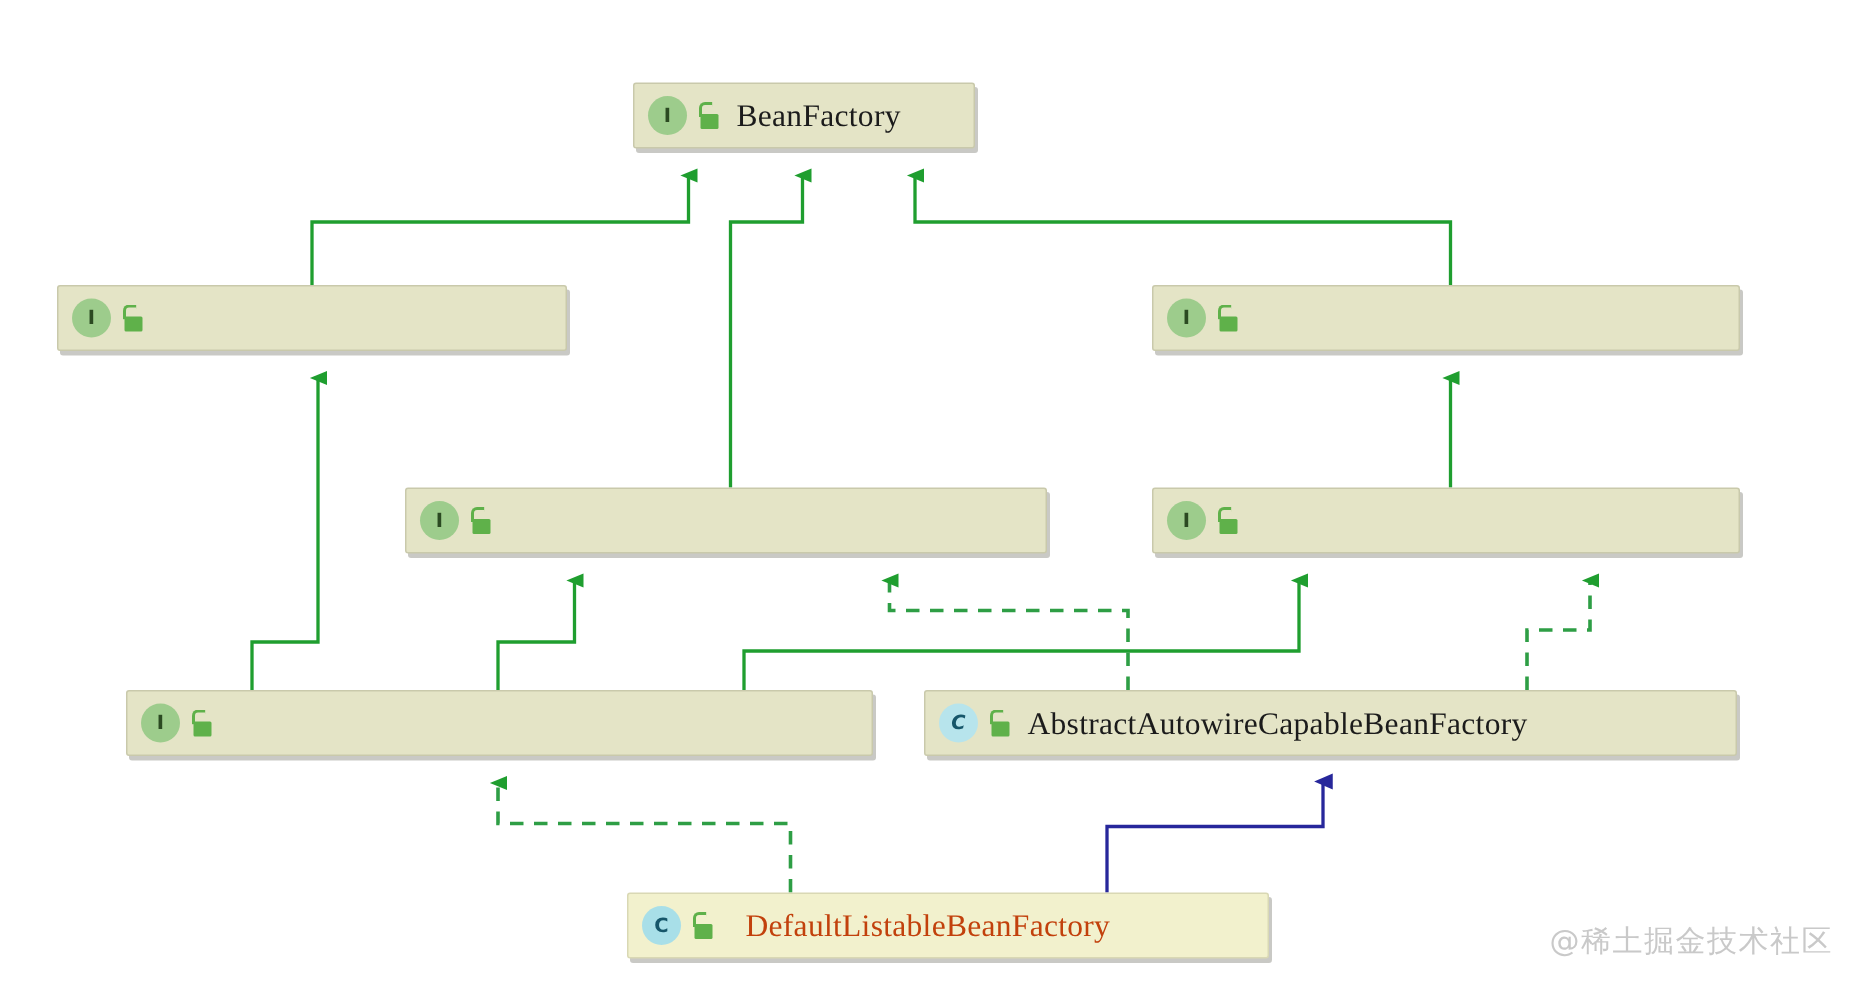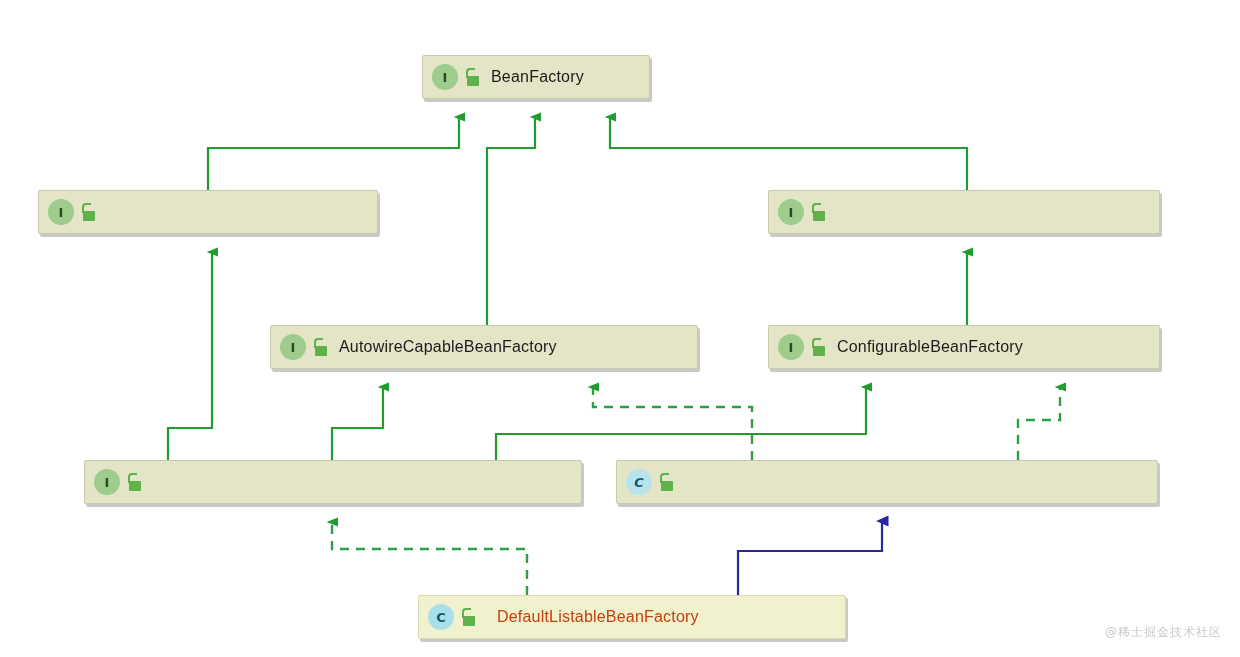--- a/index.html
+++ b/index.html
@@ -36,22 +36,22 @@
     border-radius: 2px;
     box-shadow: 2px 3px 0 rgba(120,120,110,0.40);
     white-space: nowrap;
     z-index: 3;
   }
   .node.highlight {
     background: #f2f1cd;
     border-color: #d9d8b4;
   }
   .node-label {
-    font-family: Liberation Sans, sans-serif;
-    font-size: 16px;
+    font-family: Liberation Serif, serif;
+    font-size: 21px;
     letter-spacing: 0.2px;
     color: #1b1b1b;
     margin-left: 10px;
   }
   .node.highlight .node-label {
     color: #c2410c;
     margin-left: 20px;
   }
   .kind-icon {
     flex: 0 0 auto;
@@ -104,21 +104,21 @@
     border-bottom: none;
     border-right: none;
     border-radius: 4px 0 0 0;
     background: transparent;
   }
   .watermark {
     position: absolute;
     right: 18px;
     bottom: 16px;
     font-family: "DejaVu Sans", "Liberation Sans", sans-serif;
-    font-size: 12px;
+    font-size: 20px;
     color: #c9c9c9;
     letter-spacing: 1px;
     z-index: 2;
   }
 </style>
 </head>
 <body>
 
 <div id="diagram">
 
@@ -182,46 +182,45 @@
         <span class="body"></span>
     </span>
   </div>
 
   <div class="node" style="left:270px; top:325px; width:428px;">
     <span class="kind-icon interface">I</span>
     <span class="lock-icon">
       <span class="shackle"></span>
         <span class="body"></span>
     </span>
-    <span class="node-label">AutowireCapableBeanFactory</span>
   </div>
 
   <div class="node" style="left:768px; top:325px; width:392px;">
     <span class="kind-icon interface">I</span>
     <span class="lock-icon">
       <span class="shackle"></span>
         <span class="body"></span>
     </span>
-    <span class="node-label">ConfigurableBeanFactory</span>
   </div>
 
   <div class="node" style="left:84px; top:460px; width:498px;">
     <span class="kind-icon interface">I</span>
     <span class="lock-icon">
       <span class="shackle"></span>
         <span class="body"></span>
     </span>
   </div>
 
   <div class="node" style="left:616px; top:460px; width:542px;">
     <span class="kind-icon klass abstract">C</span>
     <span class="lock-icon">
       <span class="shackle"></span>
         <span class="body"></span>
     </span>
+    <span class="node-label">AbstractAutowireCapableBeanFactory</span>
   </div>
 
   <div class="node highlight" style="left:418px; top:595px; width:428px;">
     <span class="kind-icon klass">C</span>
     <span class="lock-icon">
       <span class="shackle"></span>
         <span class="body"></span>
     </span>
     <span class="node-label">DefaultListableBeanFactory</span>
   </div>

